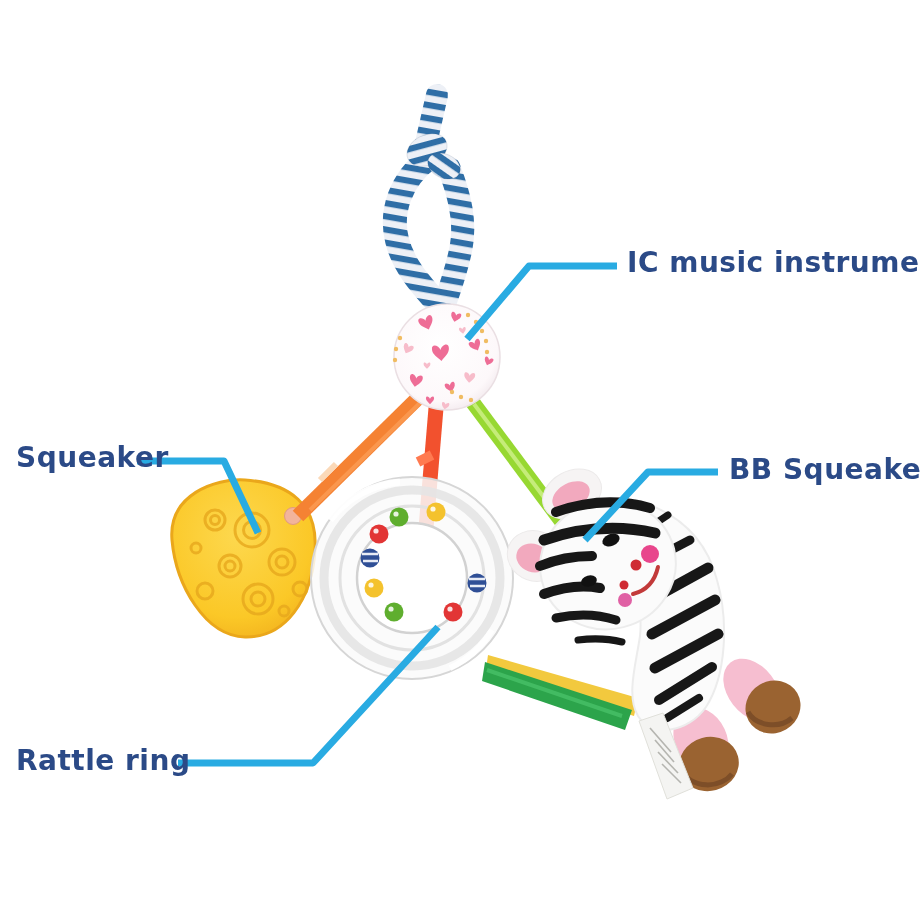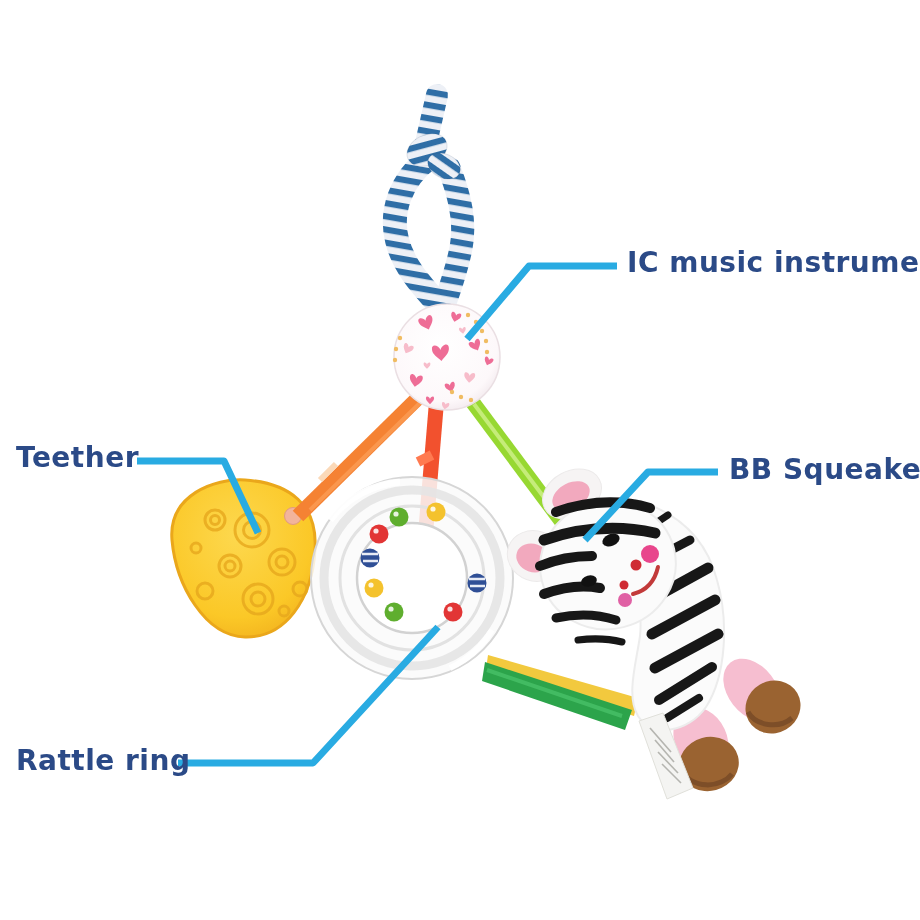--- a/index.html
+++ b/index.html
@@ -210,17 +210,17 @@
 
   <g stroke="#29abe2" stroke-width="7" fill="none" stroke-linejoin="round">
     <polyline points="467,339 529,266 617,266"></polyline>
     <polyline points="137,461 224,461 258,533"></polyline>
     <polyline points="178,763 313,763 438,627"></polyline>
     <polyline points="718,472 648,472 585,540"></polyline>
   </g>
 </svg>
 
 <div class="label lbl-ic">IC music instrument</div>
-<div class="label lbl-teether">Teether</div>
+<div class="label lbl-teether">Squeaker</div>
 <div class="label lbl-bb">BB Squeaker</div>
 <div class="label lbl-rattle">Rattle ring</div>
 
 </div>
 
 </body></html>

